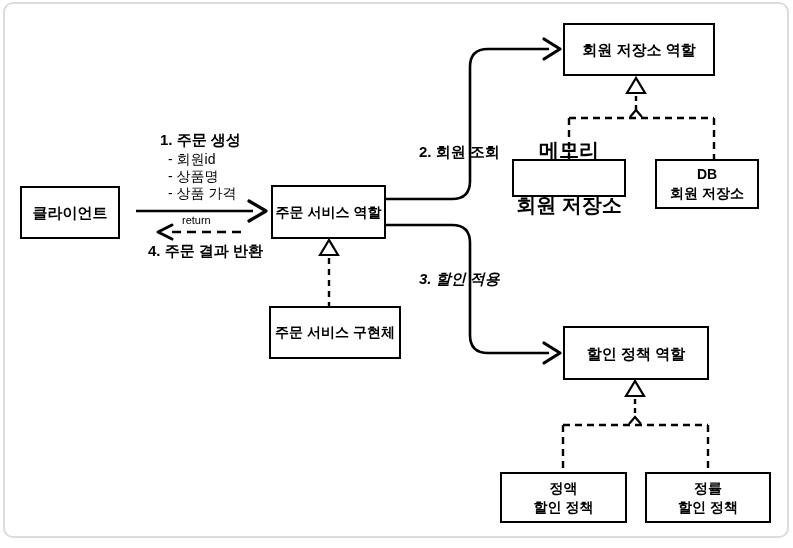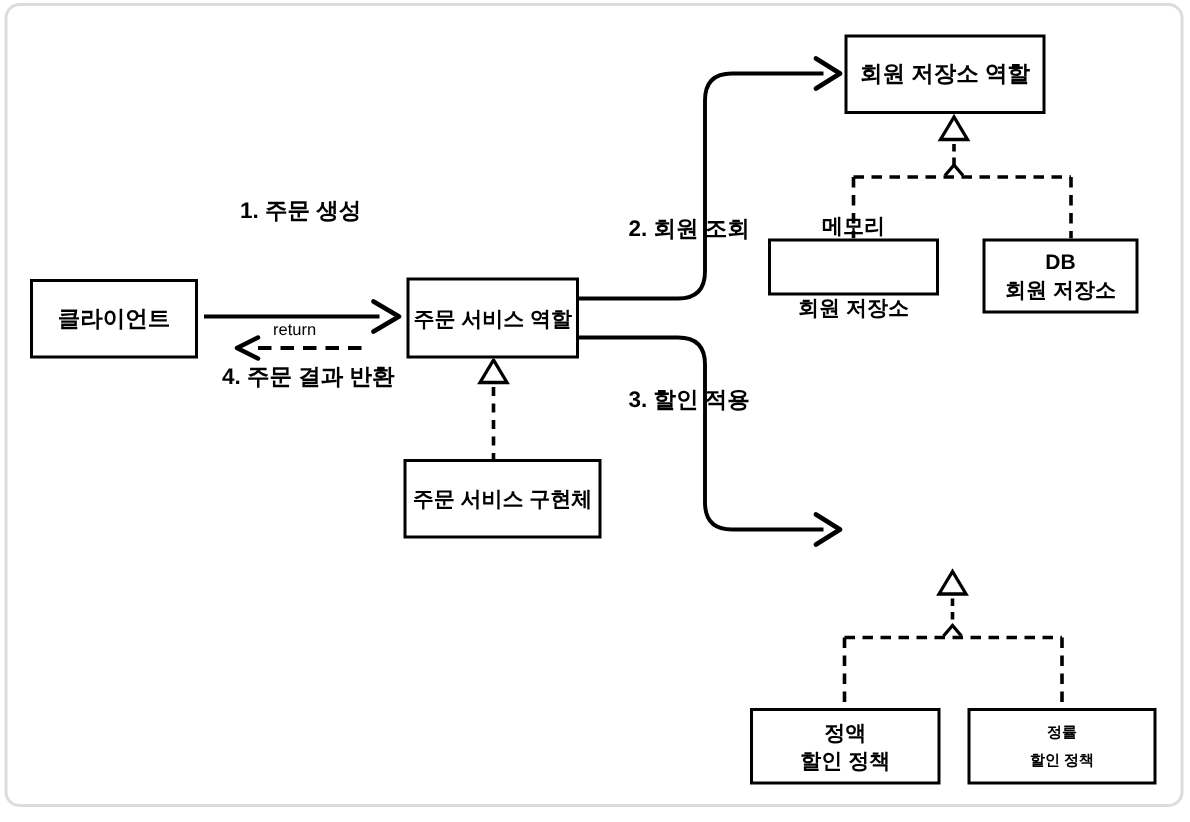--- a/index.html
+++ b/index.html
@@ -89,61 +89,69 @@
     <path d="M714 118 V159" stroke-width="2.4" stroke-dasharray="7 5"></path>
 
     <polygon points="635,381 626,396 644,396" fill="#ffffff" stroke-width="2.2"></polygon>
     <path d="M635 399 V418" stroke-width="2.4" stroke-dasharray="5 4"></path>
     <polyline points="629,424 635,417 641,424" stroke-width="2.2"></polyline>
     <path d="M563 425 H708" stroke-width="2.4" stroke-dasharray="7 5"></path>
     <path d="M563 425 V472" stroke-width="2.4" stroke-dasharray="7 5"></path>
     <path d="M708 425 V472" stroke-width="2.4" stroke-dasharray="7 5"></path>
   </svg>
 
-  <div class="node" style="left:20px; top:186px; width:112px; height:53px;">
+  <div class="node" style="left:20px; top:186px; width:100px; height:53px;">
     <span>클라이언트</span>
   </div>
 
   <div class="node" style="left:271px; top:185px; width:115px; height:54px; font-size:14px;">
     <span>주문 서비스 역할</span>
   </div>
 
   <div class="node" style="left:269px; top:306px; width:132px; height:53px; font-size:14px;">
     <span>주문 서비스 구현체</span>
   </div>
 
-  <div class="node" style="left:563px; top:23px; width:134px; height:53px;">
+  <div class="node" style="left:563px; top:23px; width:152px; height:53px;">
     <span>회원 저장소 역할</span>
   </div>
 
-  <div class="node" style="left:512px; top:159px; width:114px; height:38px; font-size:14px;gap:36px;">
+  <div class="node" style="left:512px; top:159px; width:114px; height:38px; font-size:20px;gap:36px;">
     <span>메모리</span>
     <span>회원 저장소</span>
   </div>
 
   <div class="node" style="left:655px; top:159px; width:104px; height:50px; font-size:14px;">
     <span>DB</span>
     <span>회원 저장소</span>
   </div>
 
+  <div class="node" style="left:563px; top:326px; width:146px; height:54px;">
+    <span>할인 정책 역할</span>
+  </div>
 
   <div class="node" style="left:500px; top:472px; width:127px; height:51px; font-size:14px;">
     <span>정액</span>
     <span>할인 정책</span>
   </div>
 
-  <div class="node" style="left:645px; top:472px; width:126px; height:51px; font-size:10px;">
+  <div class="node" style="left:645px; top:472px; width:126px; height:51px; font-size:14px;">
     <span>정률</span>
     <span>할인 정책</span>
   </div>
 
   <div class="edge-label" style="left:160px; top:131px;text-align:right;">1. 주문 생성</div>
 
+  <div class="edge-params" style="left:168px; top:151px;">
+    <div>- 회원id</div>
+    <div>- 상품명</div>
+    <div>- 상품 가격</div>
+  </div>
 
   <div class="edge-label" style="left:419px; top:143px;">2. 회원 조회</div>
 
-  <div class="edge-label" style="left:419px; top:257px;">3. 할인 적용</div>
+  <div class="edge-label" style="left:419px; top:270px;font-style:italic;">3. 할인 적용</div>
 
   <div class="return-label" style="left:182px; top:214px;">return</div>
 
   <div class="edge-label" style="left:148px; top:242px;">4. 주문 결과 반환</div>
 
 </div>
 
 </body></html>

